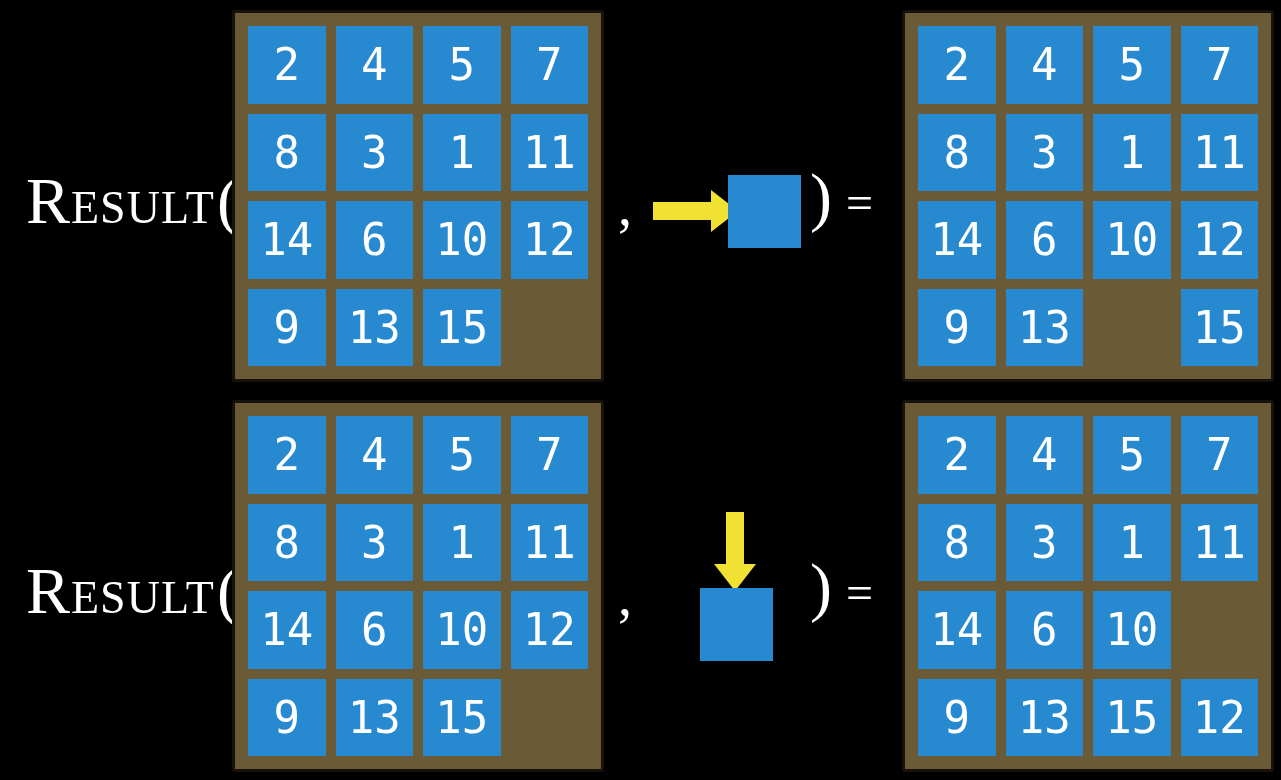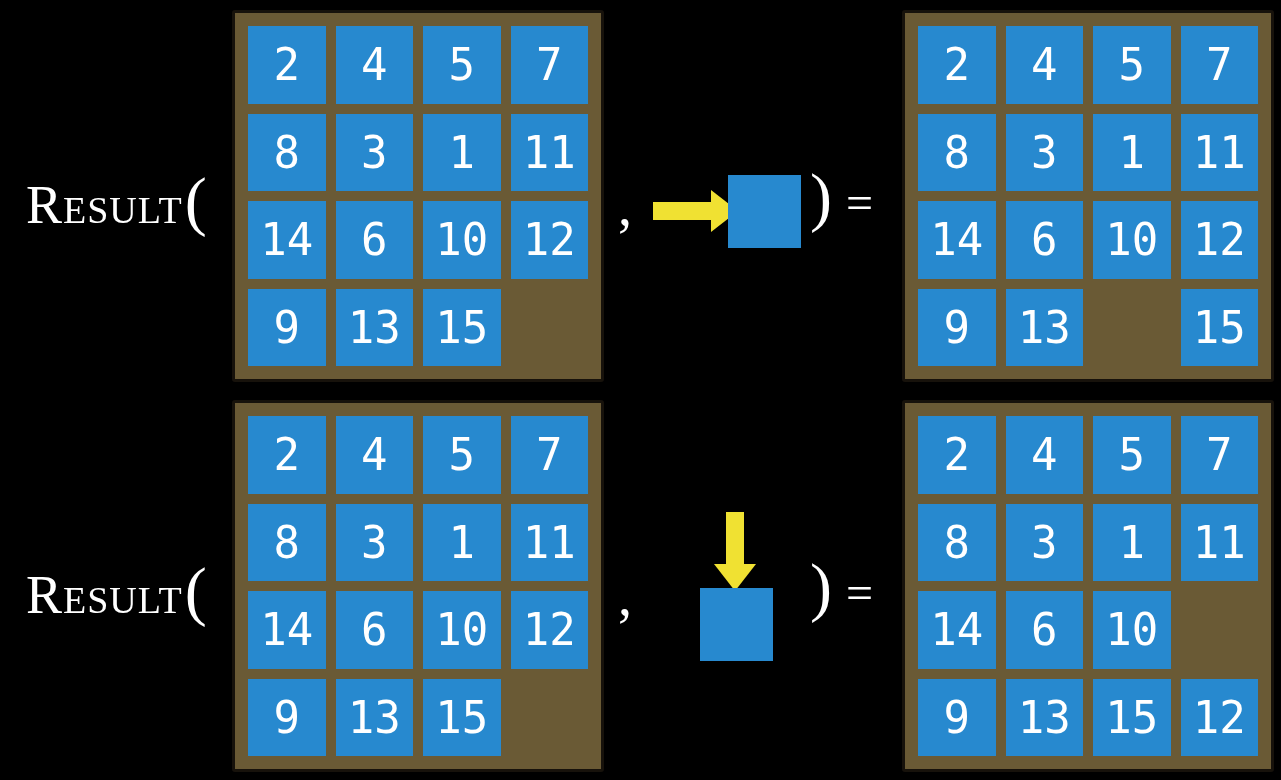--- a/index.html
+++ b/index.html
@@ -22,21 +22,21 @@
   .func-label{
     position:absolute;
     display:flex;align-items:baseline;
     color:var(--text-white);
     left:26px;
   }
   .func-label.r0{top:168px;}
   .func-label.r1{top:558px;}
   .func-name{
     font-variant:small-caps;
-    font-size:54px;line-height:1;
+    font-size:66px;line-height:1;
     letter-spacing:1px;
   }
   .paren-open{font-size:66px;line-height:1;margin-left:2px;}
   
   .board{
     position:absolute;
     width:372px;height:372px;
     box-sizing:border-box;
     background:var(--board-brown);
     border:3px solid var(--board-border);

